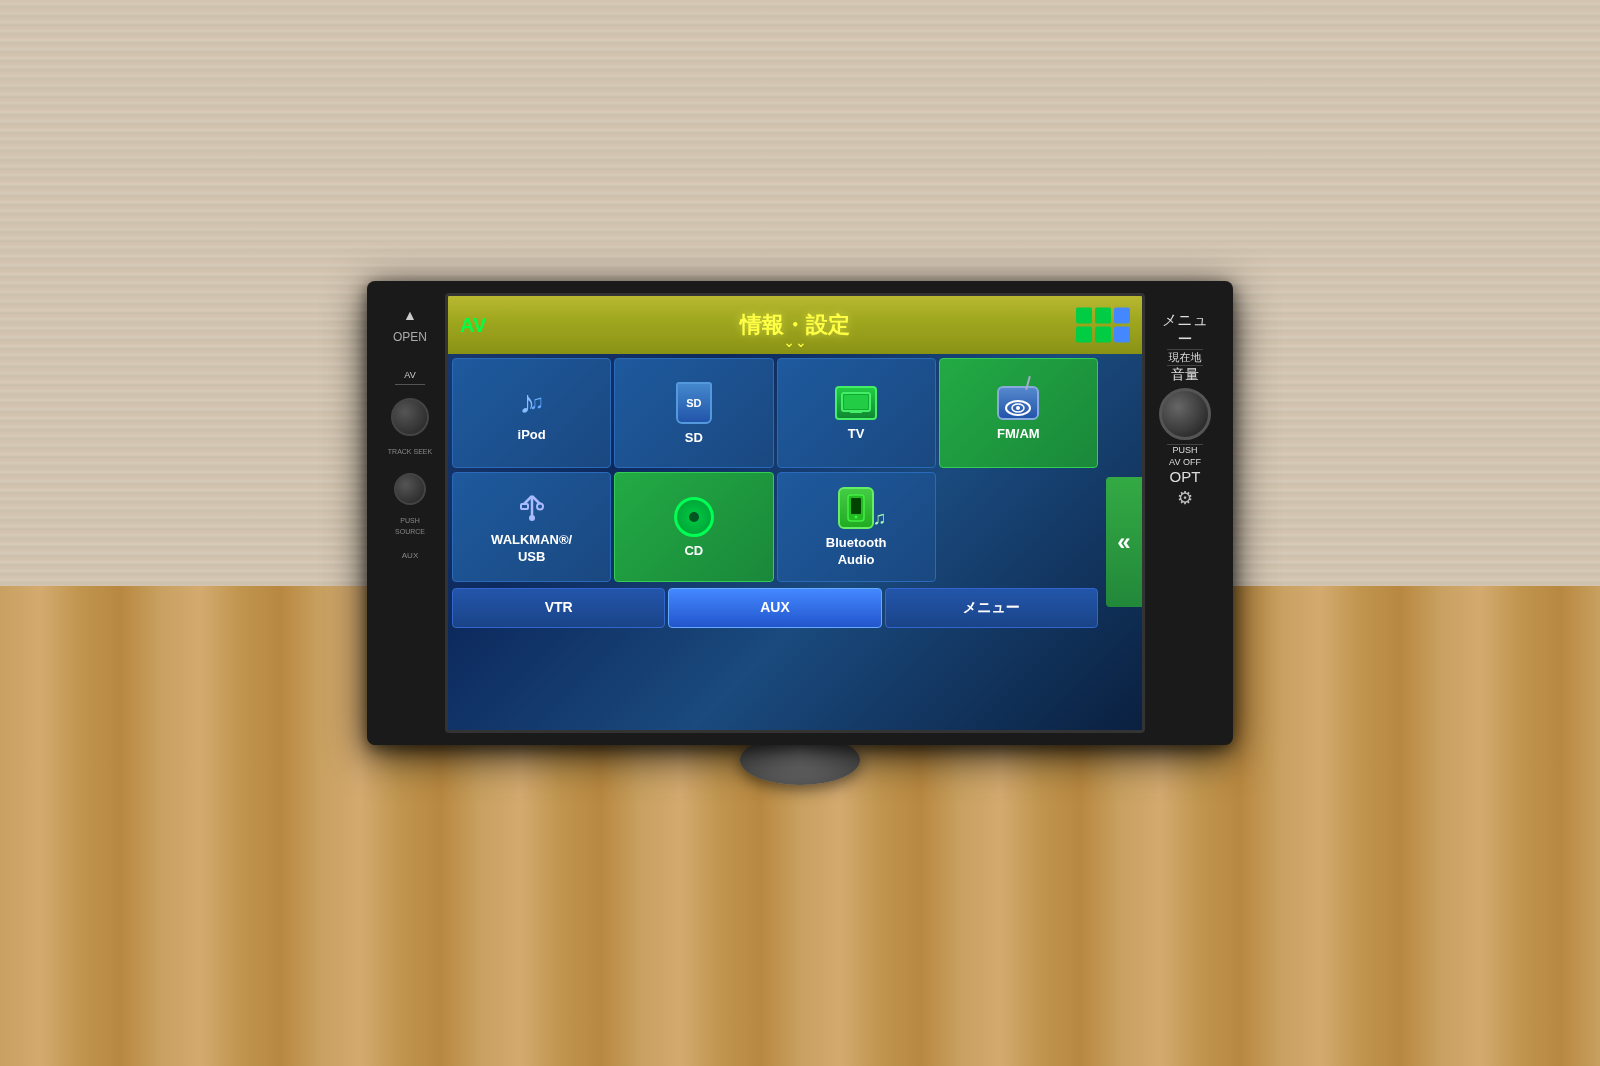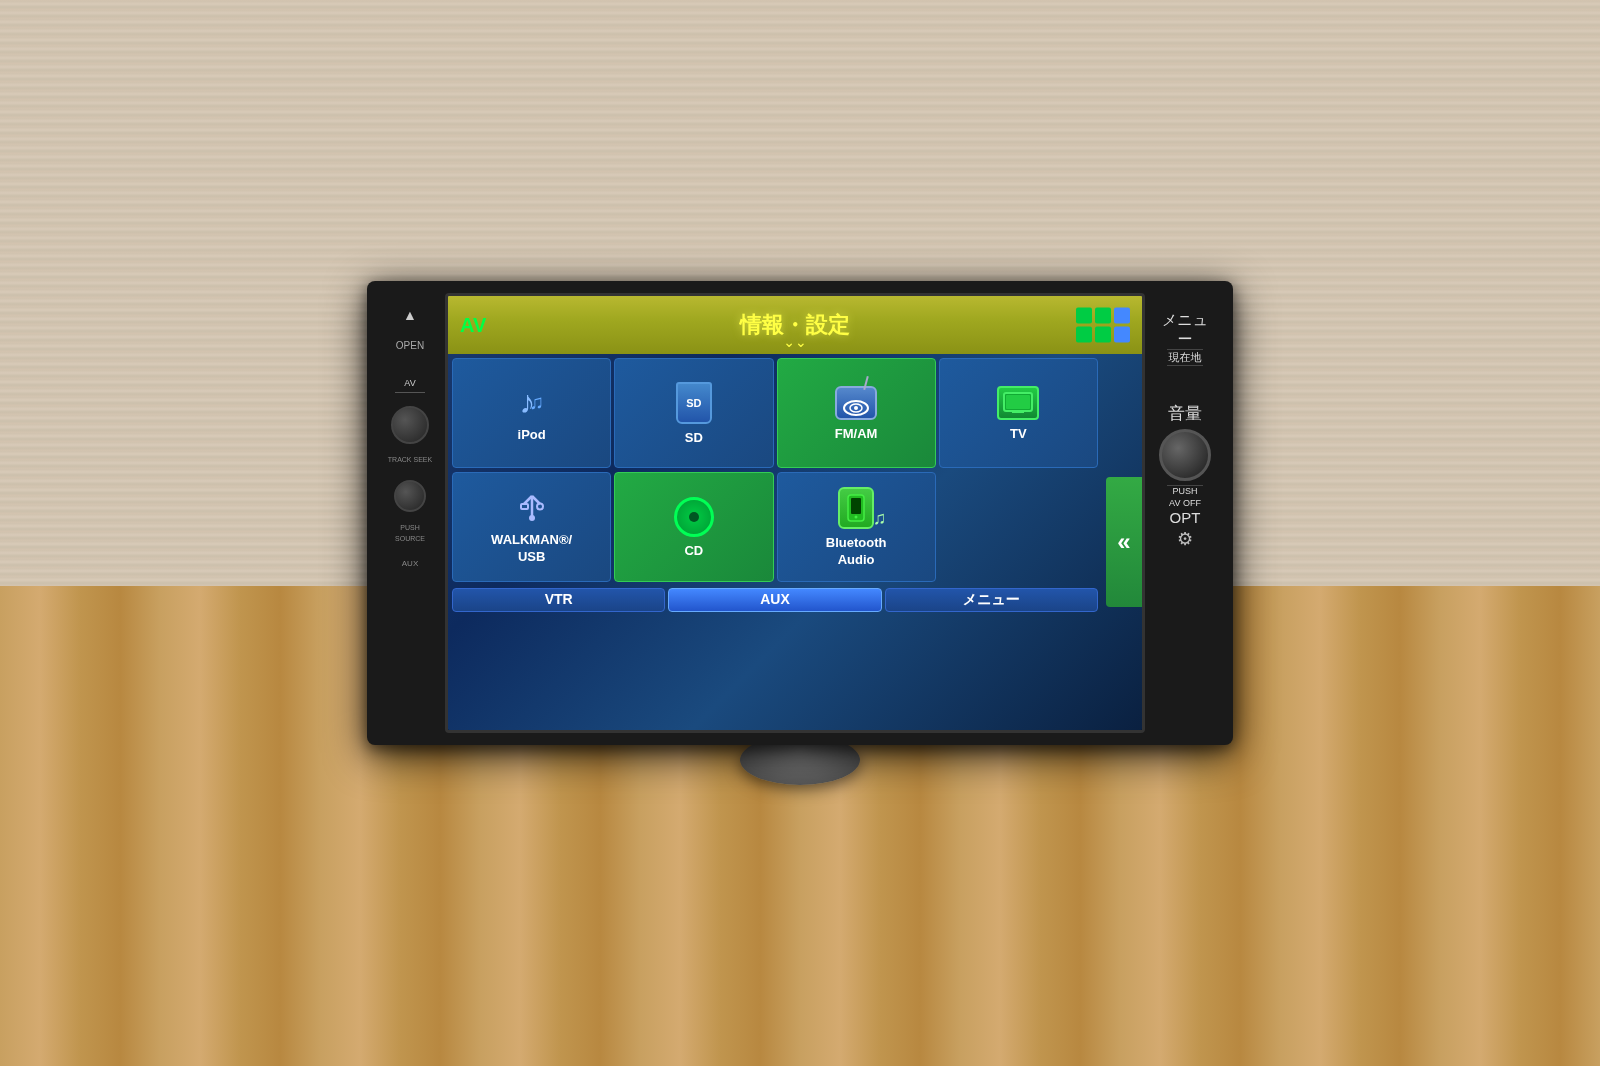--- a/index.html
+++ b/index.html
@@ -86,22 +86,22 @@
       color: #ccc;
       font-size: 9px;
       text-align: center;
       line-height: 1.2;
       cursor: pointer;
     }
 
     .left-btn .btn-label {
       display: block;
       color: #aaa;
-      font-size: 10px;
-      margin-top: 16px;
+      font-size: 12px;
+      margin-top: 6px;
     }
 
     .open-btn {
       margin-top: 10px;
     }
 
     .eject-icon {
       font-size: 14px;
       color: #ccc;
     }
@@ -276,21 +276,21 @@
       margin-top: 2px;
     }
 
     .bottom-btn {
       background: linear-gradient(180deg, #2255aa 0%, #1a4488 100%);
       border: 1px solid #3366cc;
       border-radius: 4px;
       color: #fff;
       font-size: 14px;
       font-weight: bold;
-      padding: 2px 4px;
+      padding: 10px 4px;
       text-align: center;
       cursor: pointer;
     }
 
     .bottom-btn.active {
       background: linear-gradient(180deg, #4488ff 0%, #2255cc 100%);
       border-color: #66aaff;
     }
 
     
@@ -499,45 +499,45 @@
               <span class="media-label">iPod</span>
             </div>
 
             <div class="media-cell">
               <div class="media-icon">
                 <div class="sd-card-wrap">SD</div>
               </div>
               <span class="media-label">SD</span>
             </div>
 
+            <div class="media-cell">
+              <div class="media-icon">
+                <div class="tv-icon-wrap">
+                  <svg width="32" height="24" viewBox="0 0 32 24">
+                    <rect x="2" y="2" width="28" height="18" rx="2" fill="#11aa33" stroke="#44ee66" stroke-width="2"></rect>
+                    <rect x="4" y="4" width="24" height="14" rx="1" fill="#22cc44"></rect>
+                    <rect x="10" y="20" width="12" height="2" fill="#44ee66"></rect>
+                  </svg>
+                </div>
+              </div>
+              <span class="media-label">TV</span>
+            </div>
+
             <div class="media-cell highlight">
               <div class="media-icon">
                 <div class="radio-icon-wrap">
                   <div class="radio-antenna"></div>
                   <svg width="30" height="20" viewBox="0 0 30 20">
                     <ellipse cx="15" cy="10" rx="12" ry="7" fill="none" stroke="#fff" stroke-width="2"></ellipse>
                     <ellipse cx="15" cy="10" rx="6" ry="4" fill="none" stroke="#fff" stroke-width="1.5"></ellipse>
                     <circle cx="15" cy="10" r="2" fill="#fff"></circle>
                   </svg>
                 </div>
               </div>
               <span class="media-label">FM/AM</span>
-            </div>
-
-            <div class="media-cell">
-              <div class="media-icon">
-                <div class="tv-icon-wrap">
-                  <svg width="32" height="24" viewBox="0 0 32 24">
-                    <rect x="2" y="2" width="28" height="18" rx="2" fill="#11aa33" stroke="#44ee66" stroke-width="2"></rect>
-                    <rect x="4" y="4" width="24" height="14" rx="1" fill="#22cc44"></rect>
-                    <rect x="10" y="20" width="12" height="2" fill="#44ee66"></rect>
-                  </svg>
-                </div>
-              </div>
-              <span class="media-label">TV</span>
             </div>
           </div>
 
           <div class="media-grid">
 
             <div class="media-cell">
               <div class="media-icon usb-icon-wrap">
                 <svg width="36" height="36" viewBox="0 0 36 36">
 
                   <line x1="18" y1="6" x2="18" y2="28" stroke="#aabbff" stroke-width="2.5"></line>
@@ -587,21 +587,21 @@
 
         </div>
       </div>
     </div>
 
     <div class="right-panel">
       <div class="right-btn-jp" style="margin-top:10px;font-size:15px;">メニュー</div>
       <div class="right-separator"></div>
       <div class="right-btn-jp" style="font-size:11px;">現在地</div>
       <div class="right-separator"></div>
-      <div class="right-btn-jp" style="font-size:17px;margin-top:36px;">音量</div>
+      <div class="right-btn-jp" style="font-size:14px;">音量</div>
       <div class="vol-knob"></div>
       <div class="right-separator"></div>
       <div class="right-btn" style="font-size:9px;line-height:1.3;">
         <span>PUSH</span><br>
         <span>AV OFF</span>
       </div>
       <div class="right-btn-jp">
         <span style="font-size:15px;">OPT</span>
         <div style="font-size:18px;color:#bbb;margin-top:2px;">⚙</div>
       </div>

